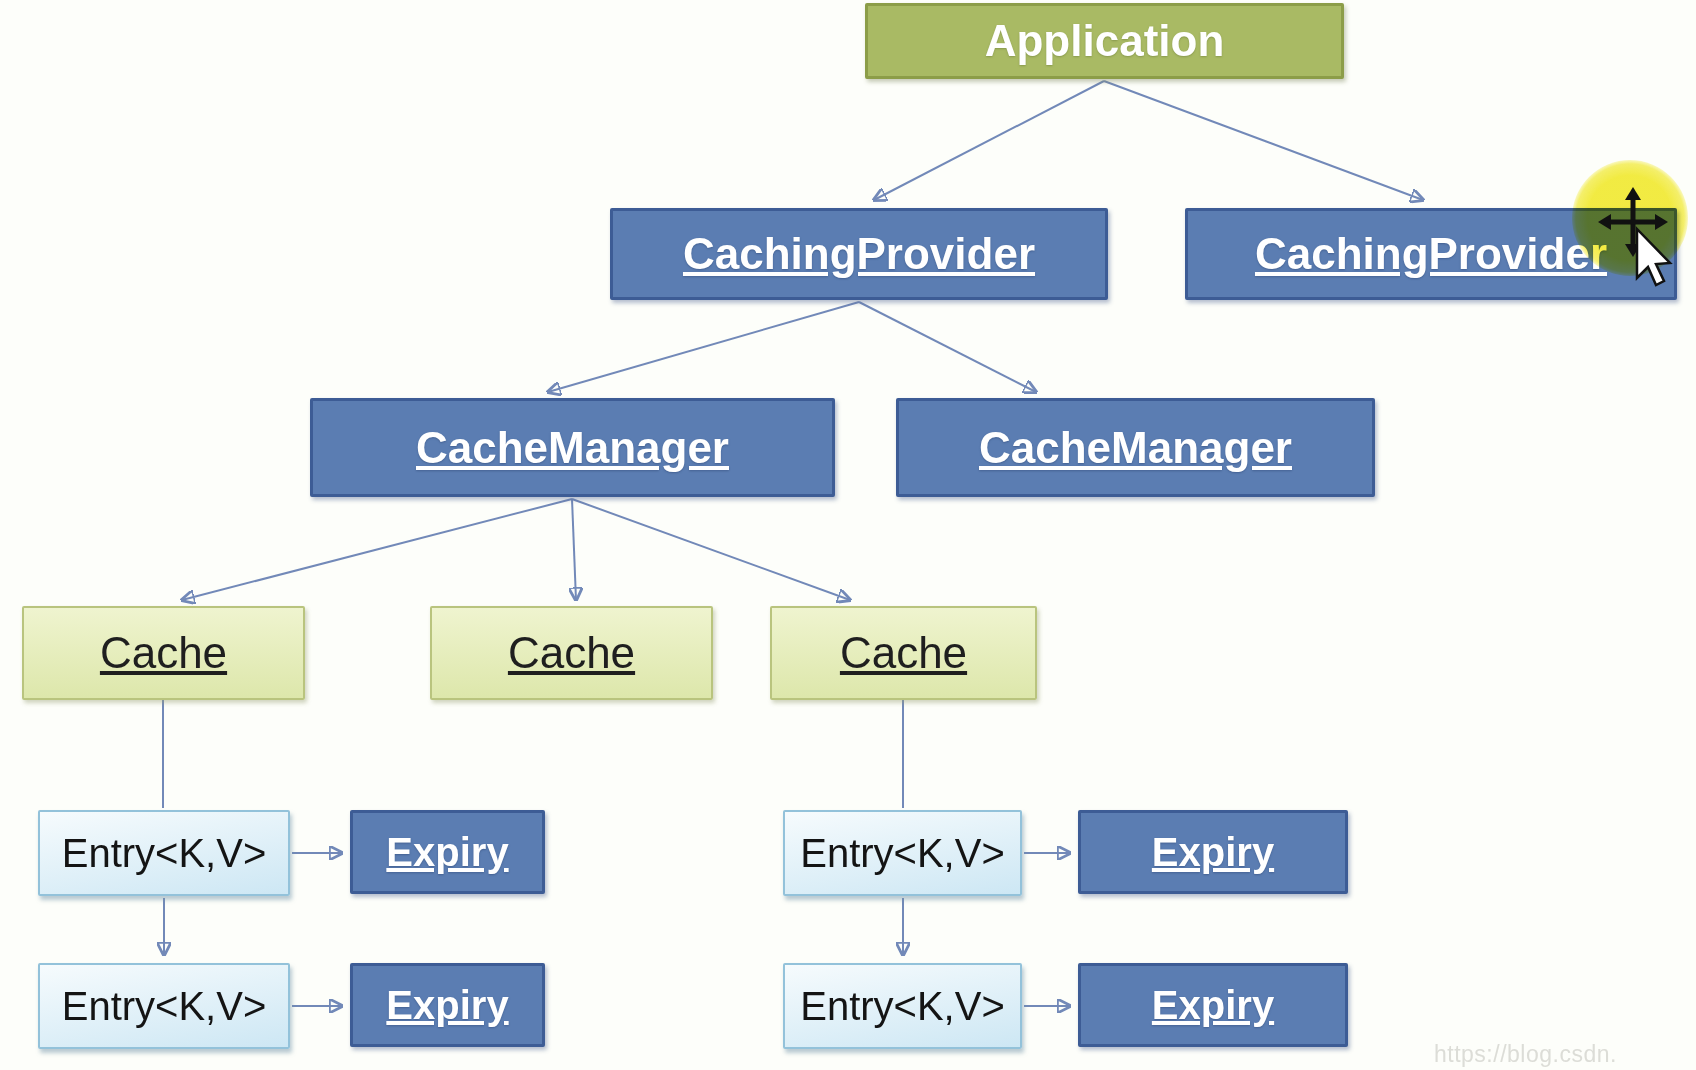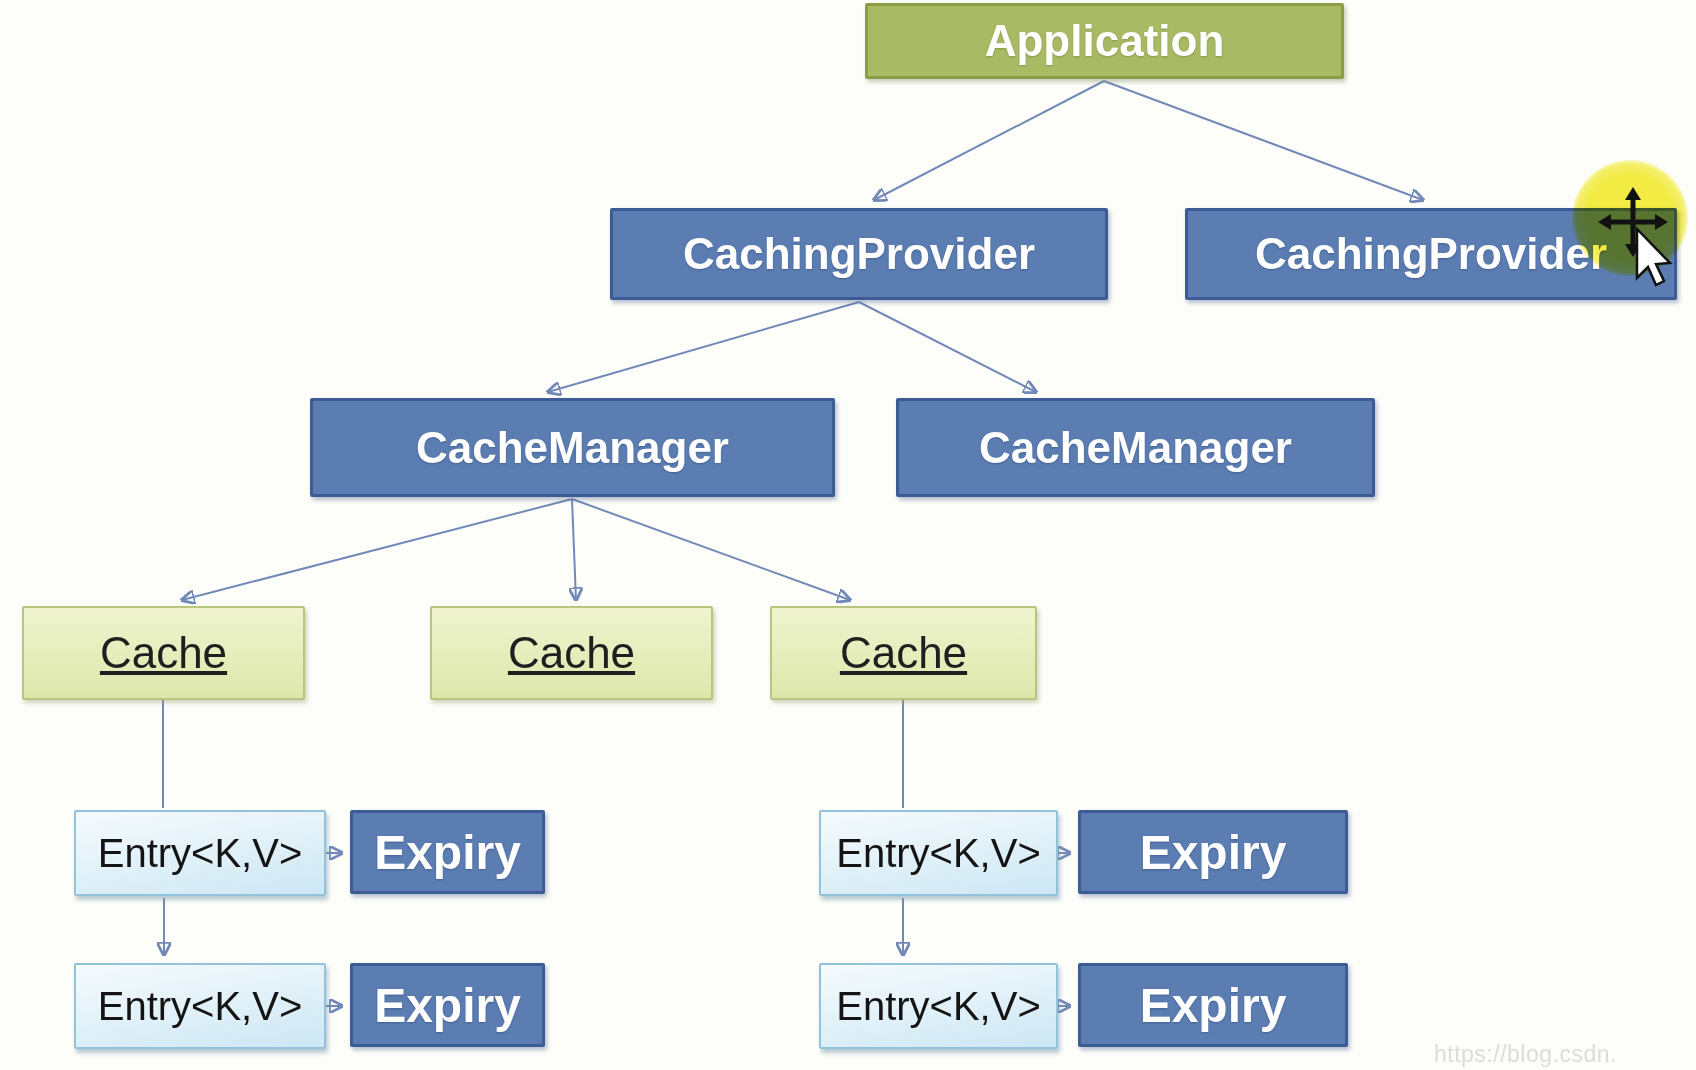--- a/index.html
+++ b/index.html
@@ -37,35 +37,35 @@
     color:#fff;font-weight:bold;font-size:44px;
     box-shadow:2px 3px 4px rgba(130,140,100,.45);
     text-shadow:0 1px 2px rgba(110,125,60,.55);
   }
   .node.blue{
     background:var(--provider-fill);
     border:3px solid var(--provider-border);
     color:#fff;font-weight:bold;font-size:44px;
     box-shadow:2px 3px 4px rgba(90,110,150,.45);
     text-shadow:0 1px 2px rgba(50,75,120,.55);
+    text-decoration:underline;
   }
-  .node.blue.small{font-size:48px;}
+  .node.blue.small{font-size:40px;}
   .node.cache{
     background:linear-gradient(180deg,var(--cache-fill-top),var(--cache-fill-bottom));
     border:2px solid var(--cache-border);
     color:#1f1f1f;font-weight:normal;font-size:44px;
     box-shadow:2px 3px 4px rgba(150,160,115,.45);
     text-decoration:underline;
   }
   .node.entry{
     background:linear-gradient(170deg,var(--entry-fill-top),var(--entry-fill-bottom));
     border:2px solid var(--entry-border);
     color:#141414;font-weight:normal;font-size:40px;
     box-shadow:2px 4px 4px rgba(115,150,170,.5);
-    margin-left:36px;
   }
   #highlight{
     position:absolute;z-index:2;left:1572px;top:160px;width:116px;height:116px;
     border-radius:50%;
     background:radial-gradient(circle,
       rgba(243,235,60,.96) 0 52%,
       rgba(243,235,60,.75) 66%,
       rgba(243,235,60,0) 74%);
     mix-blend-mode:multiply;
     pointer-events:none;

